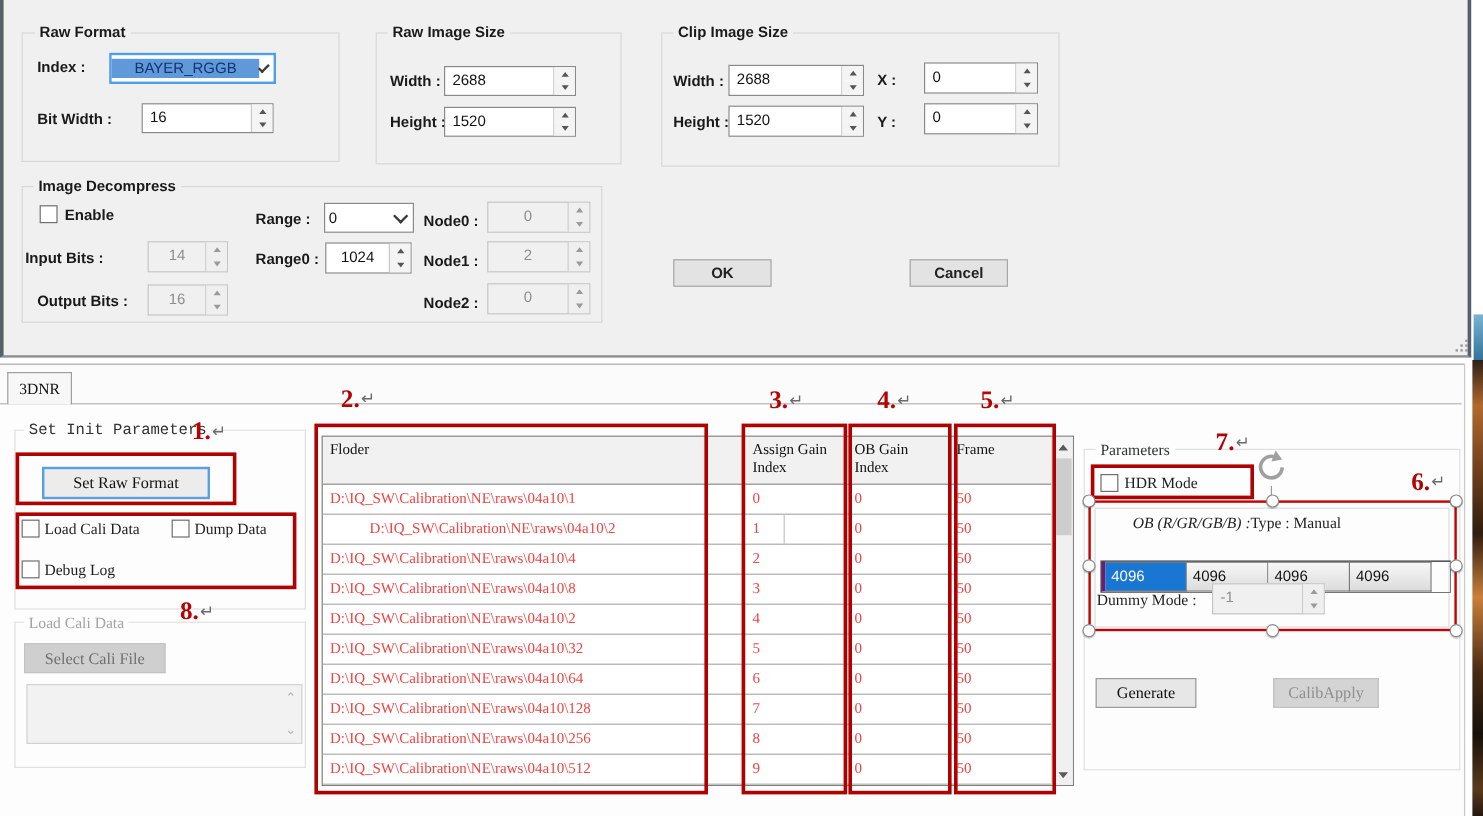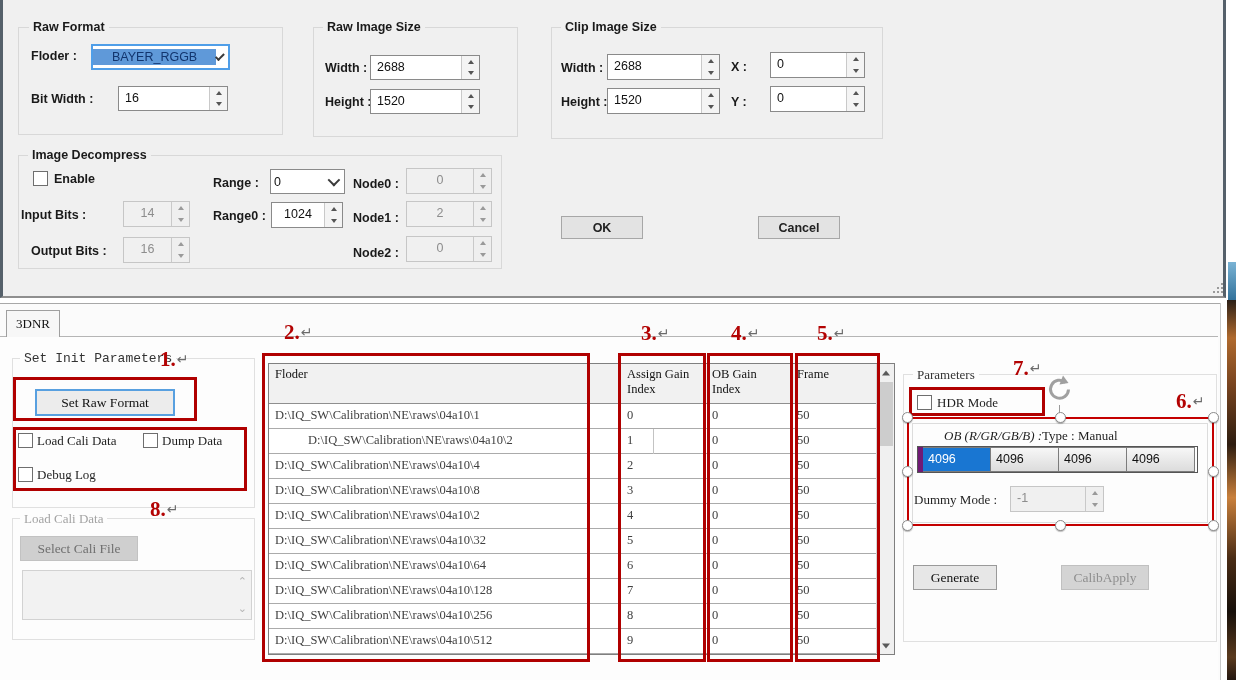--- a/index.html
+++ b/index.html
@@ -48,38 +48,38 @@
   .stitle{position:absolute;font:400 13px "Liberation Serif",serif;color:#333;background:#fdfdfd;padding:0 4px;white-space:nowrap;}
   .stitle.dis{color:#a3a3a3;}
   .slbl{position:absolute;font:400 13px "Liberation Serif",serif;color:#1e1e1e;white-space:nowrap;}
   .sbtn{position:absolute;font:400 13.5px "Liberation Serif",serif;display:flex;align-items:center;justify-content:center;box-sizing:border-box;text-align:right;}
   
   #tbl{position:absolute;left:268px;top:363px;width:627px;height:292px;border:1px solid #7f7f7f;
        background:#fff;box-sizing:border-box;overflow:hidden;font-family:"Liberation Serif",serif;}
   .hd{position:absolute;top:0;height:40px;background:#f1f1f1;border-right:1px solid #c3c3c3;border-bottom:1px solid #8f8f8f;
       box-sizing:border-box;font-size:12.5px;color:#111;padding:3px 4px 0 6px;line-height:15px;}
   .trow{position:absolute;height:25px;border-bottom:1px solid #ababab;box-sizing:border-box;width:608px;}
-  .tc{position:absolute;top:0;height:25px;font-size:12.5px;color:#404040;padding:4px 4px 0 6px;box-sizing:border-box;
+  .tc{position:absolute;top:0;height:25px;font-size:12.5px;color:#ef4444;padding:4px 4px 0 6px;box-sizing:border-box;
       border-right:1px solid #c3c3c3;overflow:hidden;white-space:nowrap;}
   #vsb{position:absolute;right:0;top:0;width:17px;height:100%;background:#f0f0f0;border-left:1px solid #d5d5d5;}
   .sarrow{position:absolute;left:0;width:17px;height:17px;background:#f0f0f0;}
   .sarrow::after{content:"";position:absolute;left:50%;top:50%;transform:translate(-50%,-50%);
      border-left:4px solid transparent;border-right:4px solid transparent;}
   .sarrow.up::after{border-bottom:5px solid #5a5a5a;}
   .sarrow.dn::after{border-top:5px solid #5a5a5a;}
   #vthumb{position:absolute;left:1px;top:18px;width:15px;height:64px;background:#cdcdcd;}
   
   #calist{position:absolute;left:22px;top:570px;width:230px;height:50px;background:#f2f2f2;border:1px solid #d2d2d2;box-sizing:border-box;}
   .lchev{position:absolute;right:4px;font:400 11px "Liberation Sans",sans-serif;color:#b5b5b5;}
   
   .obcell{position:absolute;top:0;height:25px;box-sizing:border-box;border:1px solid #7c7c7c;border-left:none;
      background:linear-gradient(#f7f7f7,#dcdcdc);font:400 12.5px "Liberation Sans",sans-serif;color:#111;padding:4px 0 0 5px;}
   .obcell.sel{background:#1976d2;color:#fff;}
-  #obgrid{position:absolute;left:918px;top:447px;width:274px;height:25px;border-left:5px solid #701a75;
-     box-shadow:0 0 0 1px #555;}
+  #obgrid{position:absolute;left:918px;top:468px;width:274px;height:25px;border-left:3px solid #701a75;
+     box-shadow:0 0 0 1px #555;padding-left:13px;}
   
   .rbox{position:absolute;border:3px solid #b00000;box-sizing:border-box;}
   .rbox.thin{border-width:2px;border-color:#c40000;}
   .ann{position:absolute;font:700 21px "Liberation Serif",serif;color:#b30303;white-space:nowrap;}
   .ann .ret{font:400 14px "DejaVu Sans",sans-serif;color:#6b6b6b;margin-left:1px;vertical-align:2px;}
   .handle{position:absolute;width:9px;height:9px;background:#fff;border:1px solid #8c8c8c;border-radius:50%;
      box-shadow:0 1px 1px rgba(0,0,0,.25);z-index:5;}
   #rotstem{position:absolute;left:1059px;top:405px;width:1px;height:12px;background:#9a9a9a;}
   
   #photostrip{position:absolute;left:1227px;top:300px;width:9px;height:380px;
@@ -89,21 +89,21 @@
 </style>
 </head>
 <body>
 
 <div id="page">
 
   <div id="dlg">
 
     <div class="group" style="left:15px;top:27px;width:263px;height:106px;"></div>
     <span class="gtitle" style="left:26px;top:20px;">Raw Format</span>
-    <span class="lbl" style="left:28px;top:49px;">Floder :</span>
+    <span class="lbl" style="left:28px;top:49px;">Index :</span>
     <div class="combo focus" style="left:88px;top:44px;width:139px;height:26px;">
       <span class="sel hl">BAYER_RGGB</span>
       <span class="chev"></span>
     </div>
     <span class="lbl" style="left:28px;top:92px;">Bit Width :</span>
     <div class="spin" style="left:115px;top:86px;width:110px;height:25px;">
       <span class="val">16</span>
       <span class="sbtns">
           <span class="sb up"></span>
           <span class="sb dn"></span>

